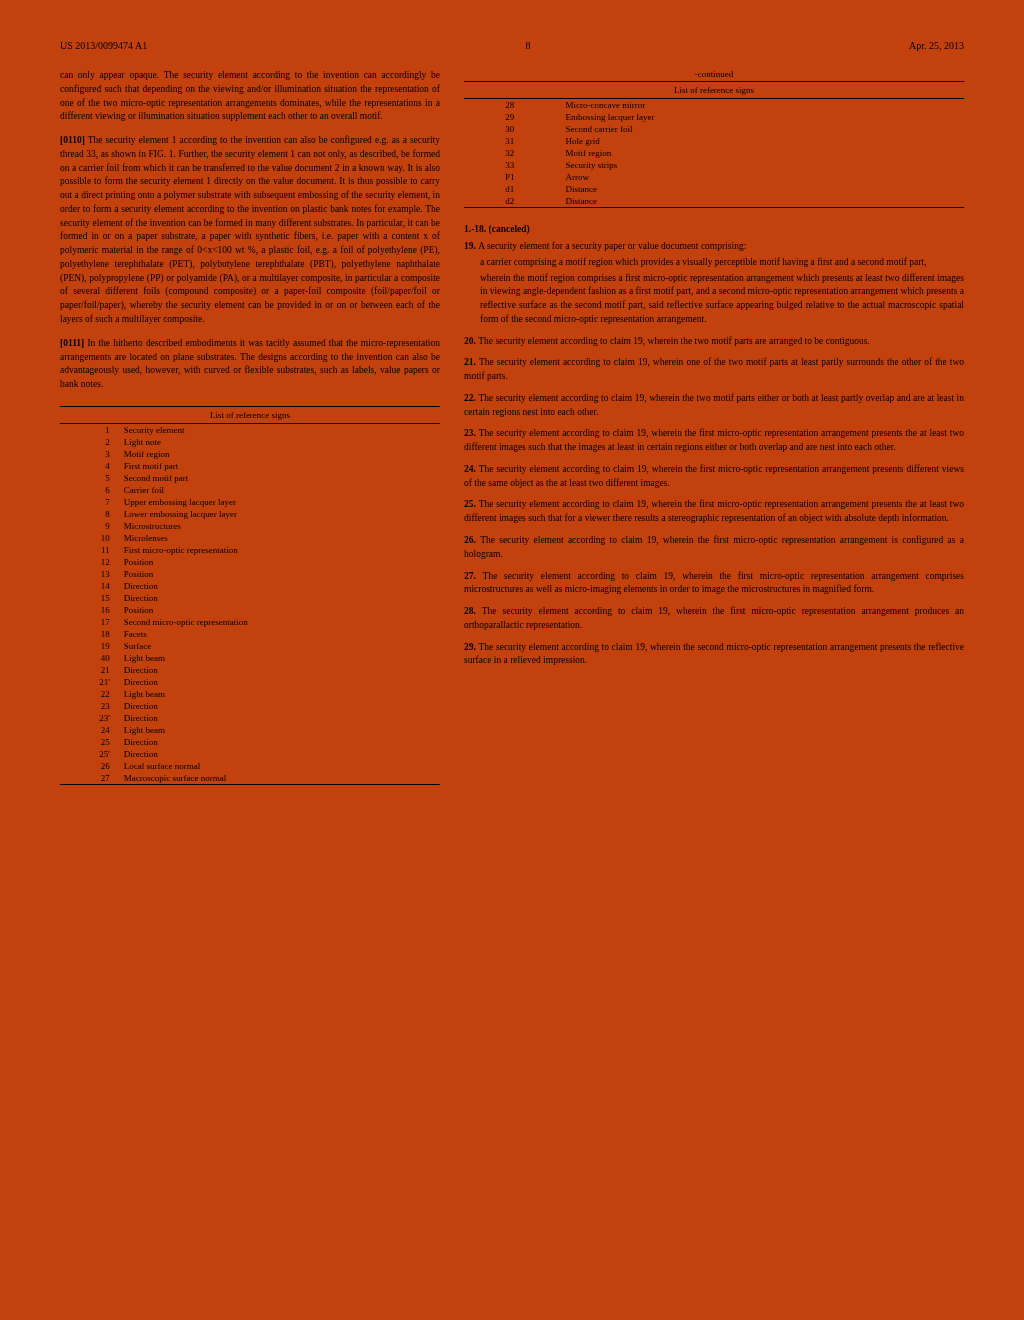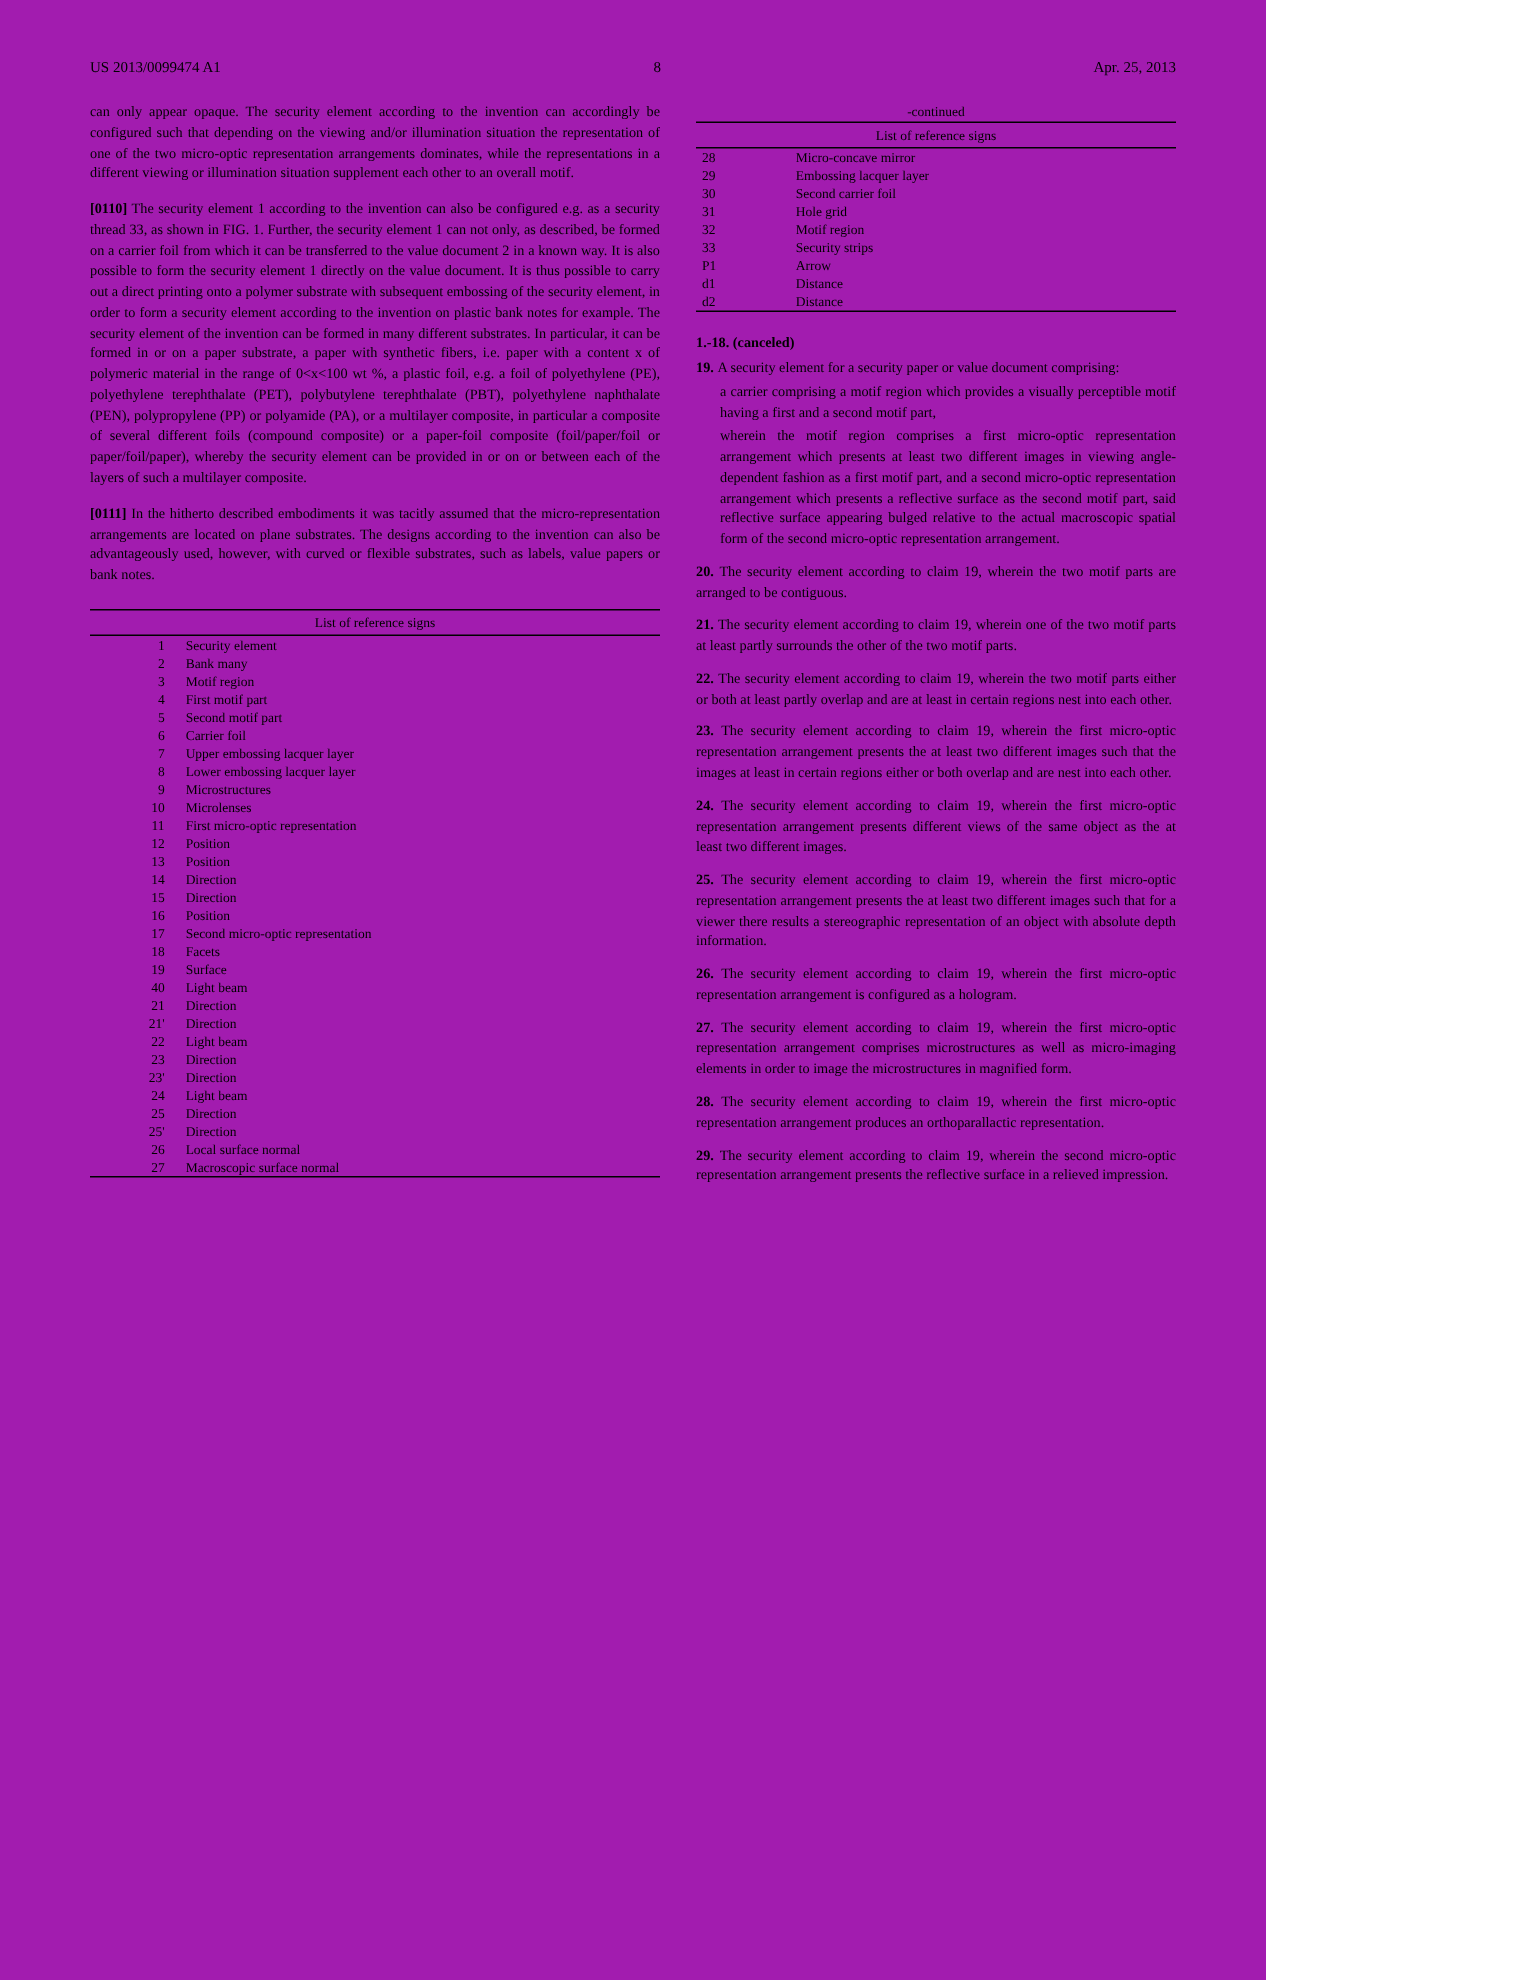--- a/index.html
+++ b/index.html
@@ -5,23 +5,23 @@
     * { margin: 0; padding: 0; box-sizing: border-box; }
     body {
       background: #fff;
       font-family: 'Times New Roman', Times, serif;
       font-size: 10px;
       color: #000;
       width: 1024px;
       min-height: 1320px;
     }
     .page {
-      width: 844px;
+      width: 1024px;
       min-height: 1320px;
-      background: #a21caf;
+      background: #c2410c;
       padding: 40px 60px 40px 60px;
       position: relative;
     }
     .page-header {
       display: flex;
       justify-content: space-between;
       align-items: flex-start;
       margin-bottom: 18px;
       font-size: 10px;
     }
@@ -129,21 +129,21 @@
       font-size: 9px;
       border-top: 1px solid #000;
       border-bottom: 1px solid #000;
       padding: 3px 4px;
     }
     .right-ref-table td {
       padding: 1px 4px;
       font-size: 9px;
     }
     .right-ref-table td:first-child {
-      text-align: left;
+      text-align: center;
       padding-right: 10px;
       white-space: nowrap;
     }
     .right-ref-table .last-row td {
       border-bottom: 1px solid #000;
     }
   </style>
 </head>
 <body>
 
@@ -177,21 +177,21 @@
             <th colspan="2">List of reference signs</th>
           </tr>
         </thead>
         <tbody id="left-ref-tbody">
         <tr>
               <td>1</td>
               <td>Security element</td>
             </tr>
             <tr>
               <td>2</td>
-              <td>Bank many</td>
+              <td>Light note</td>
             </tr>
             <tr>
               <td>3</td>
               <td>Motif region</td>
             </tr>
             <tr>
               <td>4</td>
               <td>First motif part</td>
             </tr>
             <tr>

